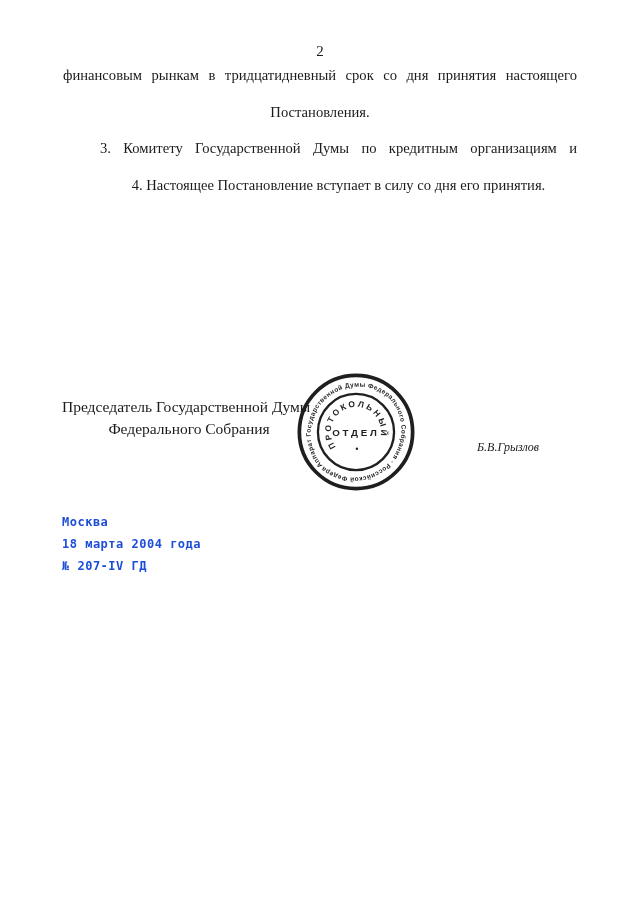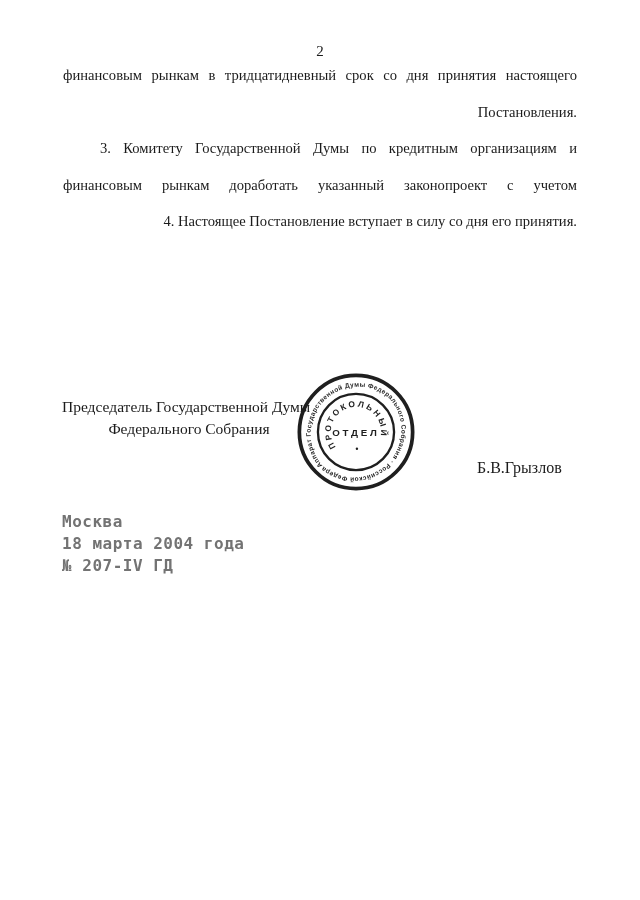--- a/index.html
+++ b/index.html
@@ -22,71 +22,71 @@
     font-size: 15px;
   }
   .doc-body {
     position: absolute;
     left: 63px;
     top: 57px;
     width: 514px;
     font-size: 14.6px;
     line-height: 36.5px;
   }
-  .line { text-align: right; white-space: normal; }
+  .line { text-align: center; white-space: normal; }
   .line.fill { text-align: justify; text-align-last: justify; }
   .line.indent { padding-left: 37px; }
   .signature-block {
     position: absolute;
     left: 62px;
     top: 396px;
     width: 254px;
     font-size: 15.5px;
     line-height: 22px;
     text-align: center;
   }
   .signature-block .sig-line-first { text-align: left; white-space: nowrap; }
   .signatory-name {
     position: absolute;
     left: 477px;
-    top: 459px;
-    font-size: 16px;
+    top: 440px;
+    font-size: 12px;
     white-space: nowrap;
+    font-style: italic;
   }
   .stamp {
     position: absolute;
     left: 291px;
     top: 367px;
     width: 130px;
     height: 130px;
   }
   .footer-block {
     position: absolute;
     left: 62px;
     top: 511px;
     font-family: "DejaVu Sans Mono", monospace;
     font-weight: bold;
-    font-size: 16px;
+    font-size: 12px;
     line-height: 22px;
     letter-spacing: 0.5px;
-    color: #737373;
+    color: #1d4ed8;
   }
 </style>
 </head>
 <body>
 
 <div class="page">
 
   <div class="page-number">2</div>
 
   <div class="doc-body">
       <div class="line fill">финансовым рынкам в тридцатидневный срок со дня принятия настоящего</div>
       <div class="line">Постановления.</div>
       <div class="line fill indent">3. Комитету Государственной Думы по кредитным организациям и</div>
-      <div class="line fill">финансовым рынкам доработать указанный законопроект с учетом</div>
       <div class="line indent">4. Настоящее Постановление вступает в силу со дня его принятия.</div>
     </div>
 
   <div class="signature-block">
     <div class="sig-line-first">Председатель Государственной Думы</div>
     <div>Федерального Собрания</div>
   </div>
 
   <div class="signatory-name">Б.В.Грызлов</div>
 

